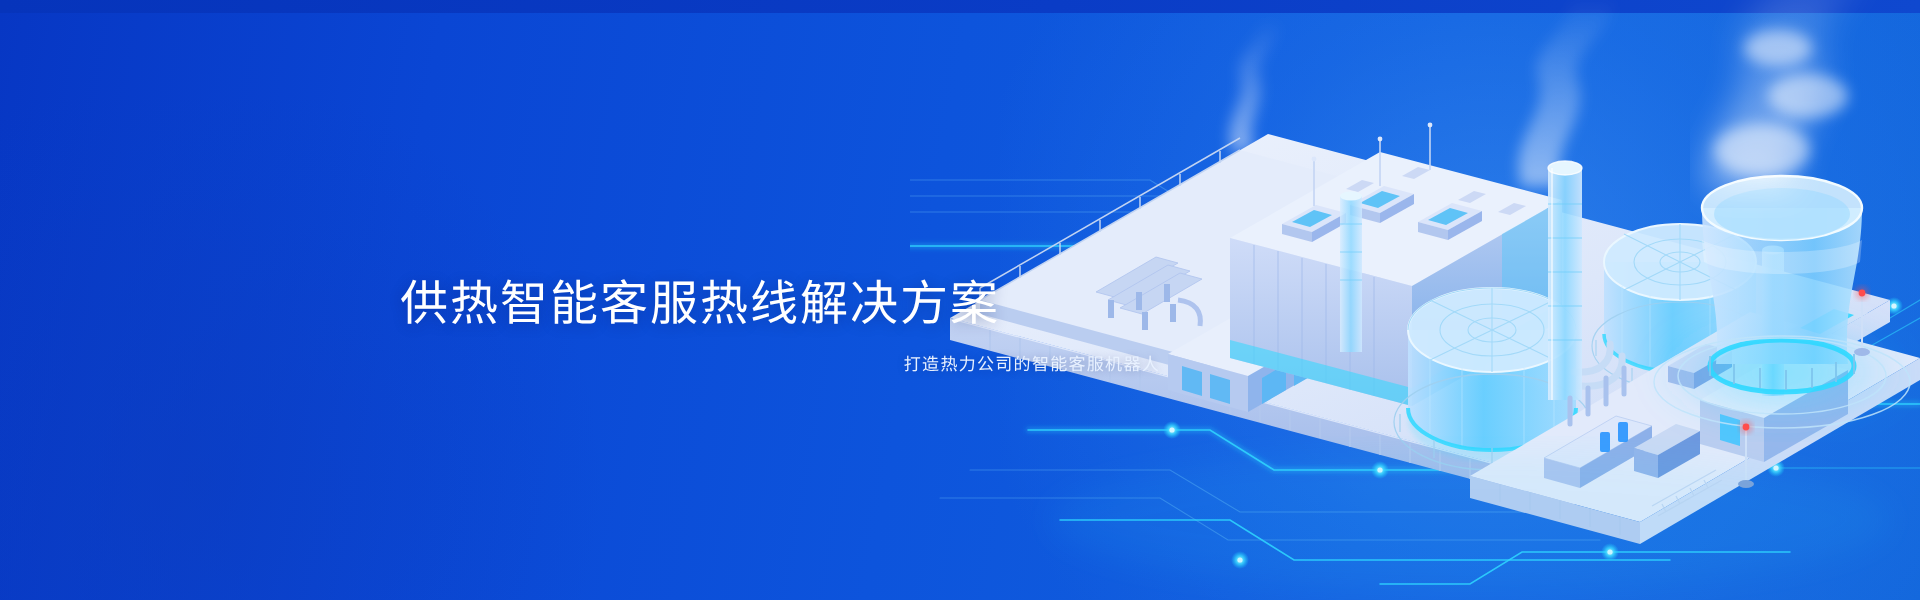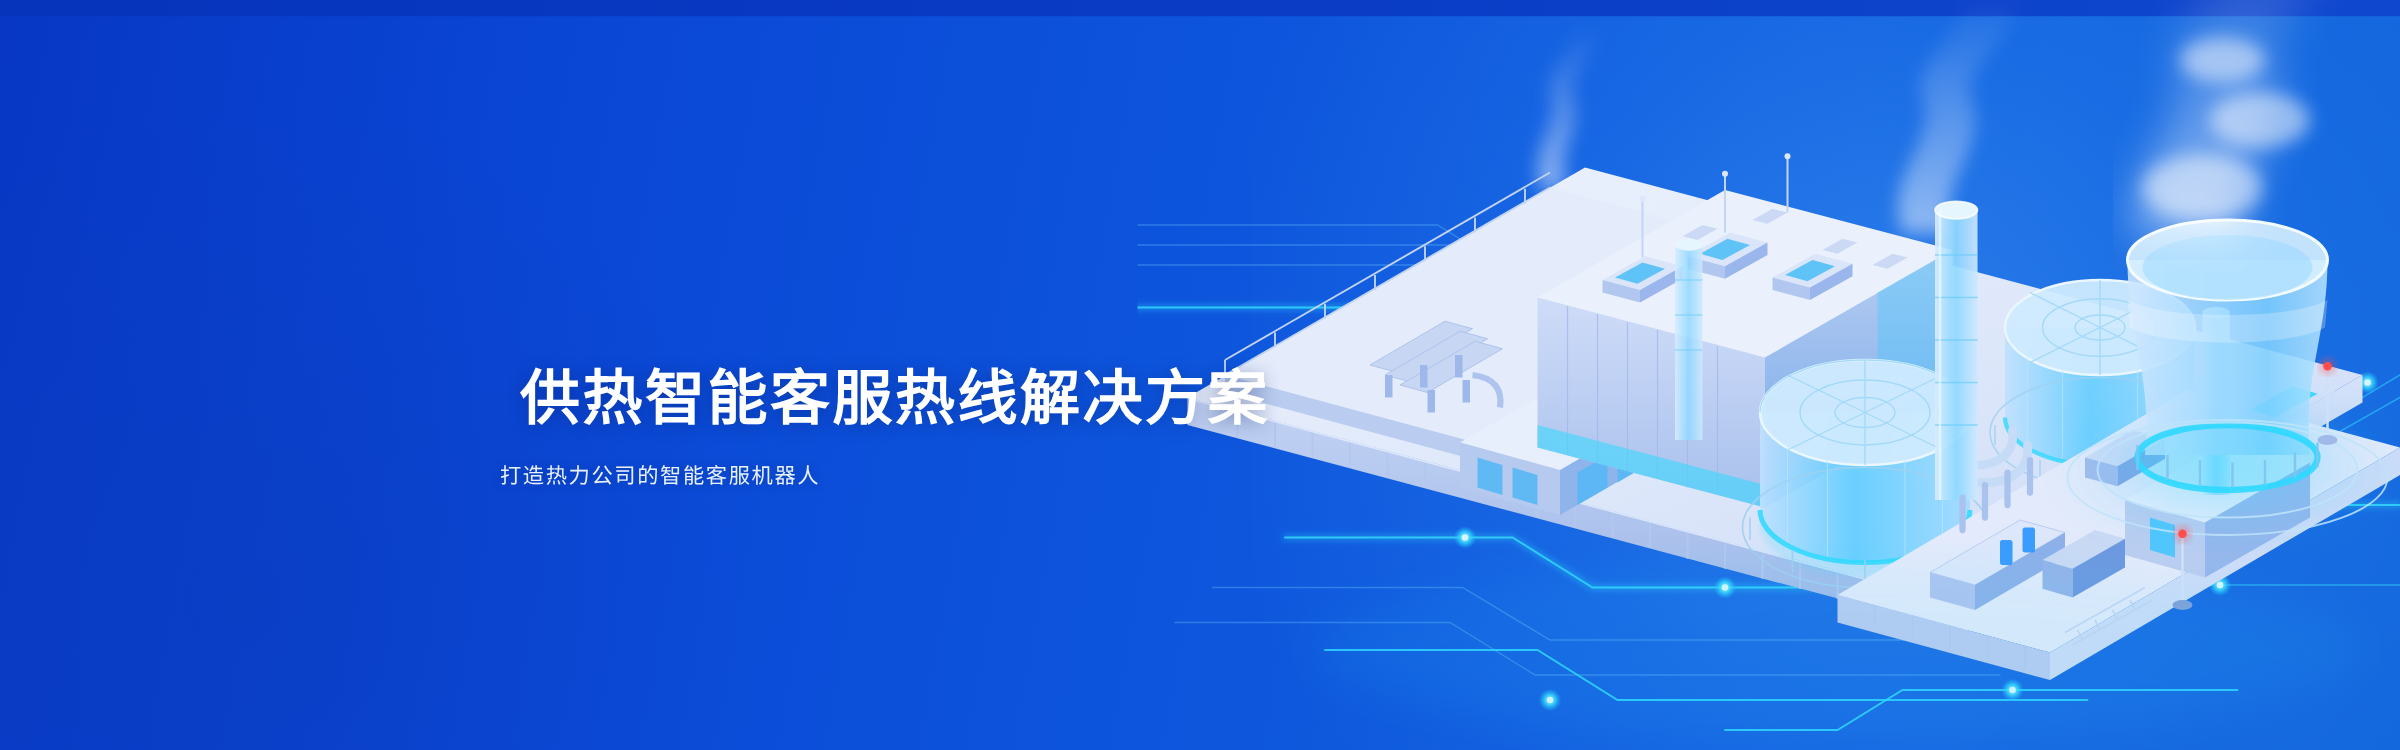--- a/index.html
+++ b/index.html
@@ -45,38 +45,39 @@
 
   
   .copy {
     position: absolute;
     left: 400px;
     top: 276px;
     width: 760px;
     z-index: 6;
   }
   .hero-title {
-    margin: 16px;
+    margin: 0;
     font-size: 48px;
     line-height: 1.16;
-    font-weight: 700;
+    font-weight: 400;
     letter-spacing: 2px;
     color: #ffffff;
     white-space: nowrap;
     text-shadow: 0 2px 14px rgba(2,24,92,0.33);
   }
   .hero-sub {
     margin: 20px 0 0 0;
     font-size: 17px;
     line-height: 1.5;
     font-weight: 400;
     letter-spacing: 1.3px;
     color: #e8f1ff;
     white-space: nowrap;
     text-shadow: 0 1px 8px rgba(2,24,92,0.28);
+    text-align: right;
   }
 
   
   .art {
     position: absolute;
     right: 0;
     top: 0;
     width: 1010px;
     height: 600px;
     z-index: 4;

